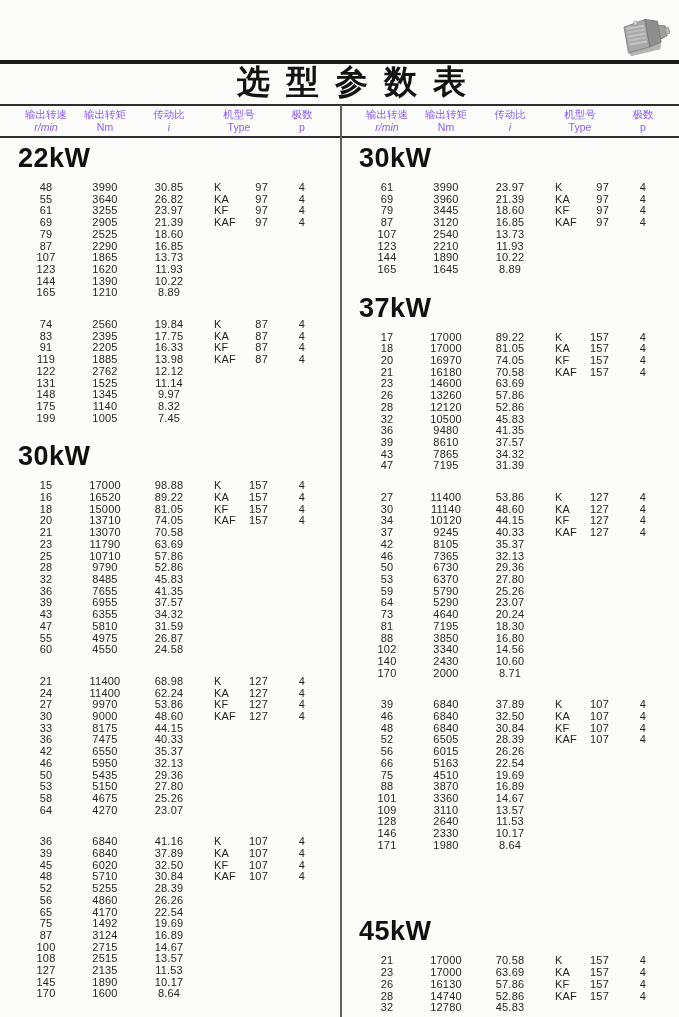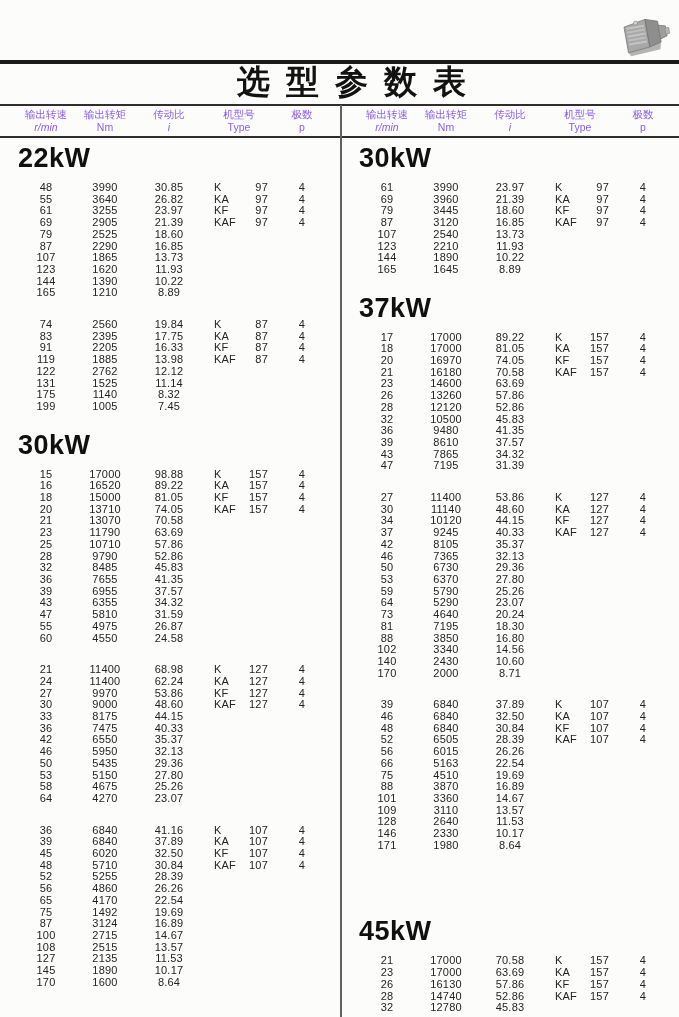--- a/index.html
+++ b/index.html
@@ -286,20 +286,30 @@
           <div class="c-num">131</div>
           <div class="c-num">1525</div>
           <div class="c-num">11.14</div>
           <div class="c-type">
             <span class="t-name"></span>
             <span class="t-size"></span>
           </div>
           <div class="c-poles"></div>
         </div>
         <div class="row">
+          <div class="c-num">148</div>
+          <div class="c-num">1345</div>
+          <div class="c-num">9.97</div>
+          <div class="c-type">
+            <span class="t-name"></span>
+            <span class="t-size"></span>
+          </div>
+          <div class="c-poles"></div>
+        </div>
+        <div class="row">
           <div class="c-num">175</div>
           <div class="c-num">1140</div>
           <div class="c-num">8.32</div>
           <div class="c-type">
             <span class="t-name"></span>
             <span class="t-size"></span>
           </div>
           <div class="c-poles"></div>
         </div>
         <div class="row">

